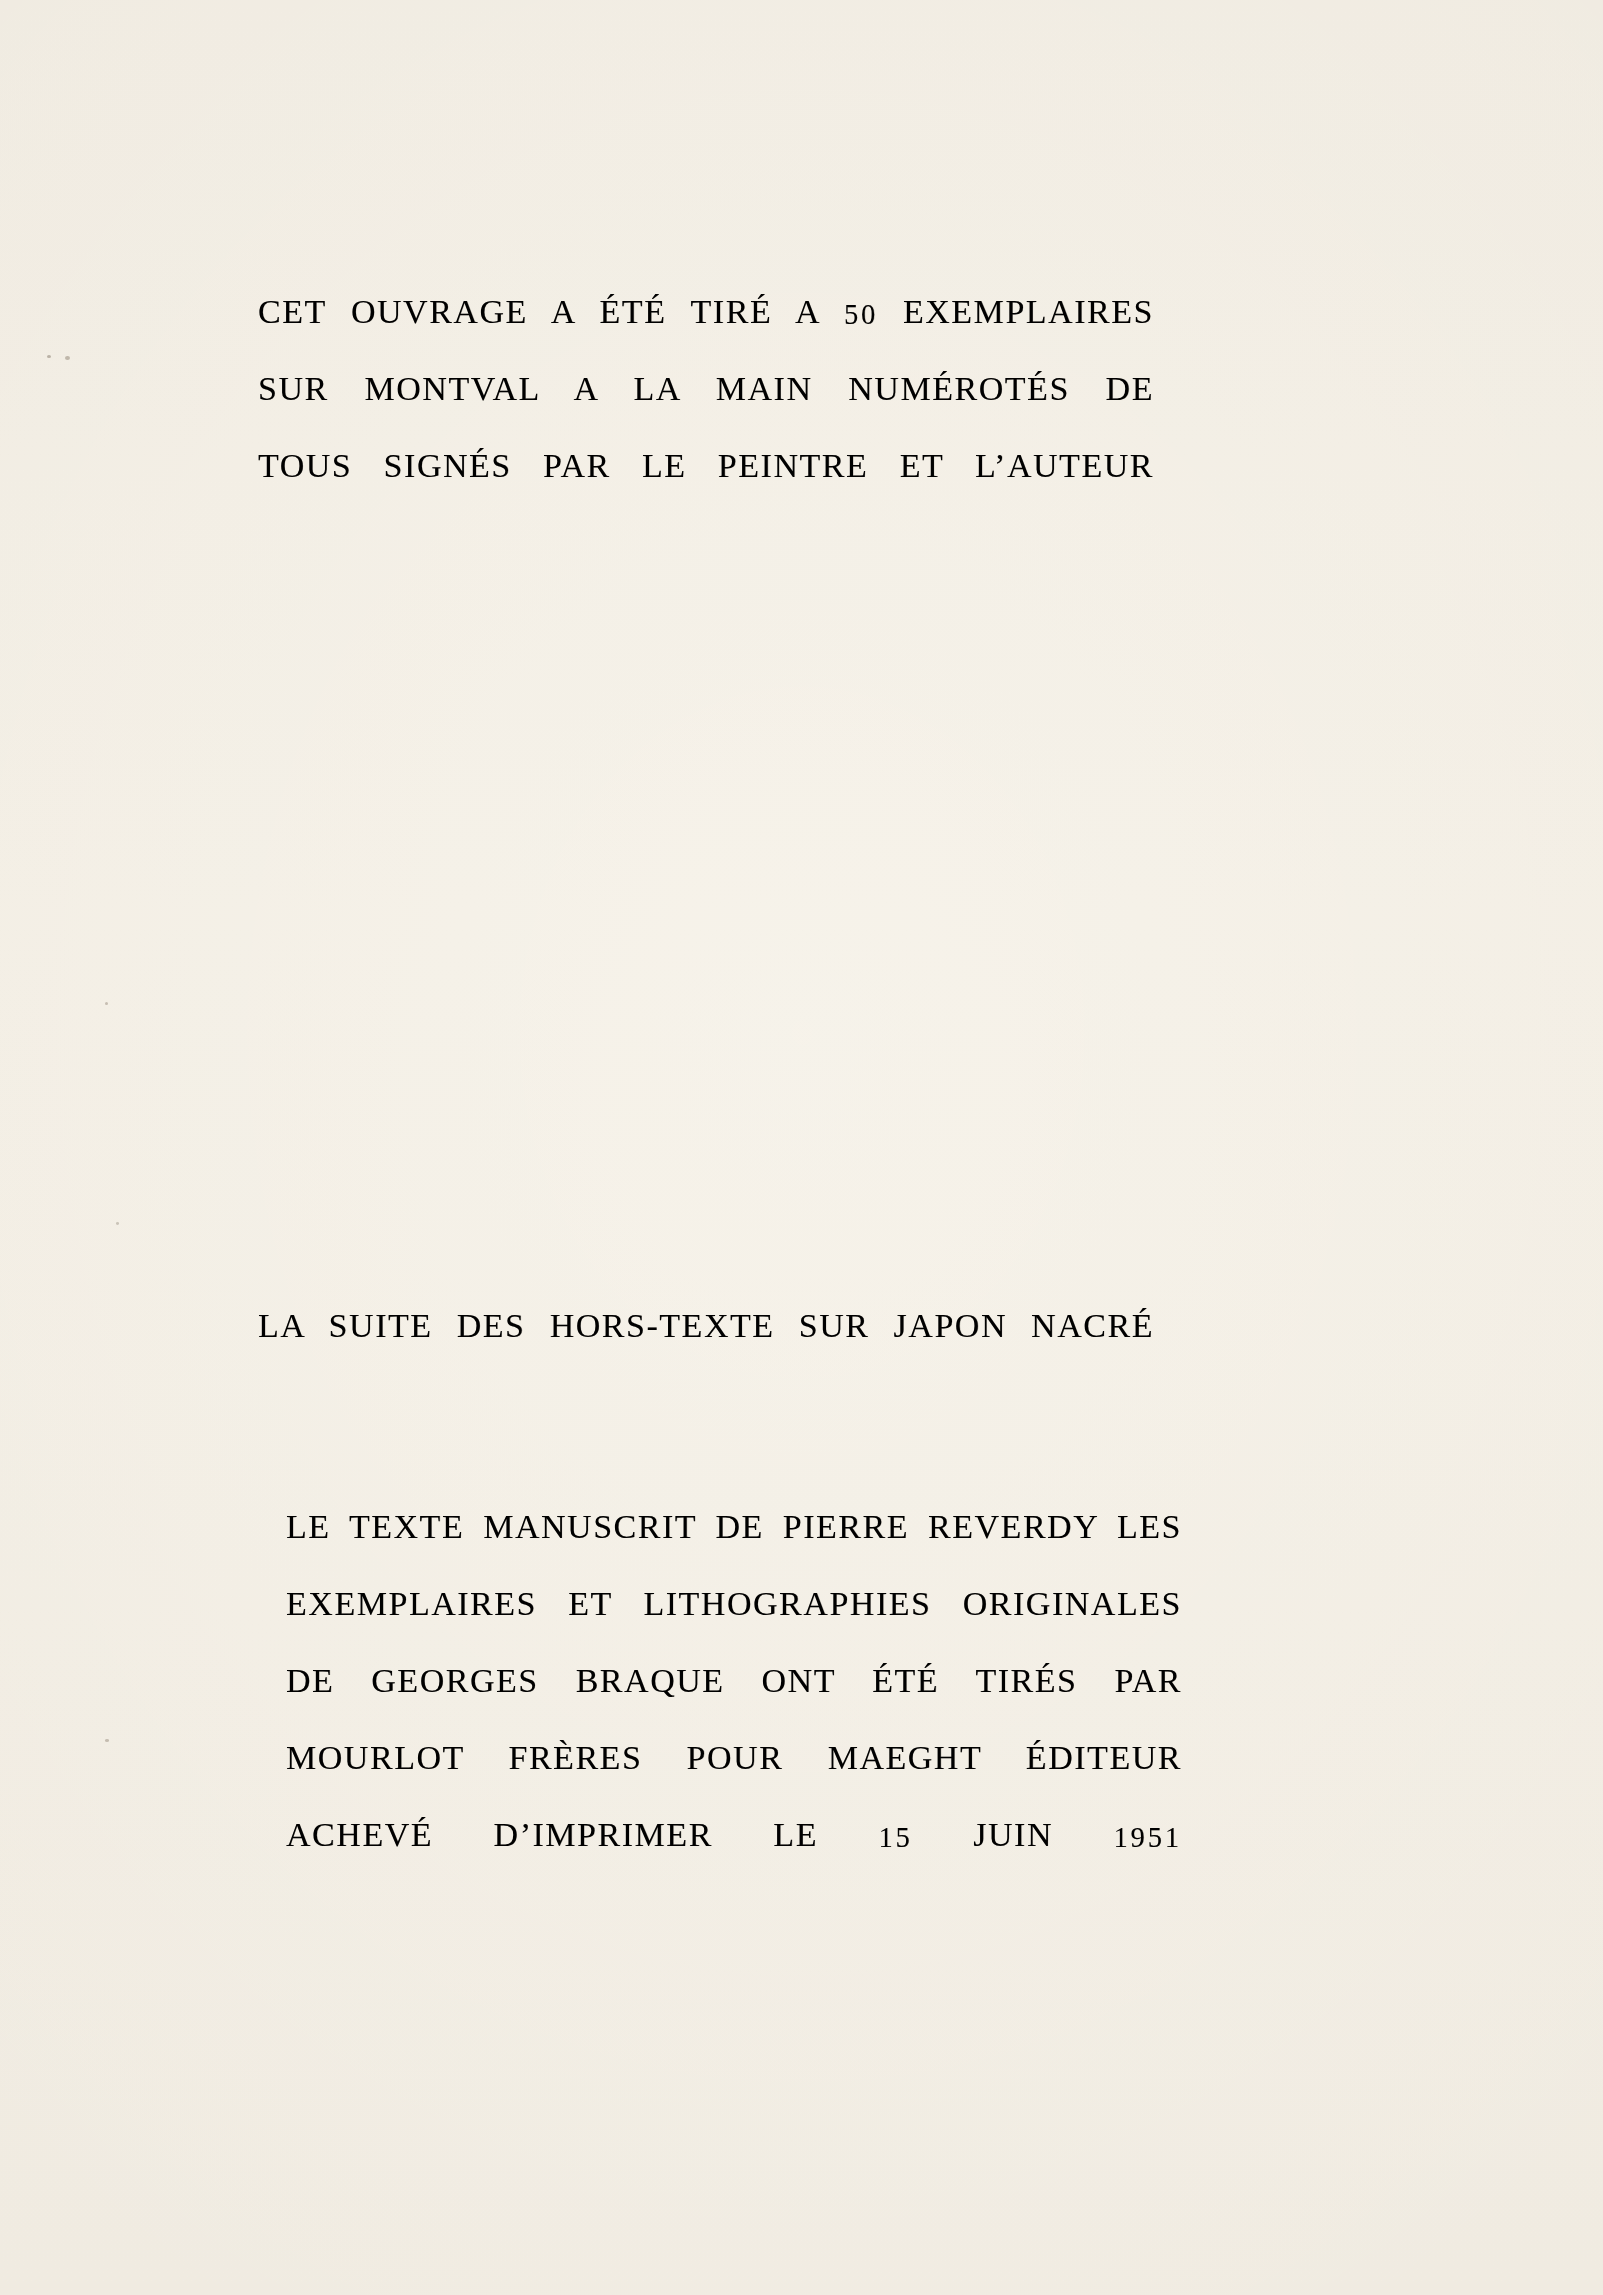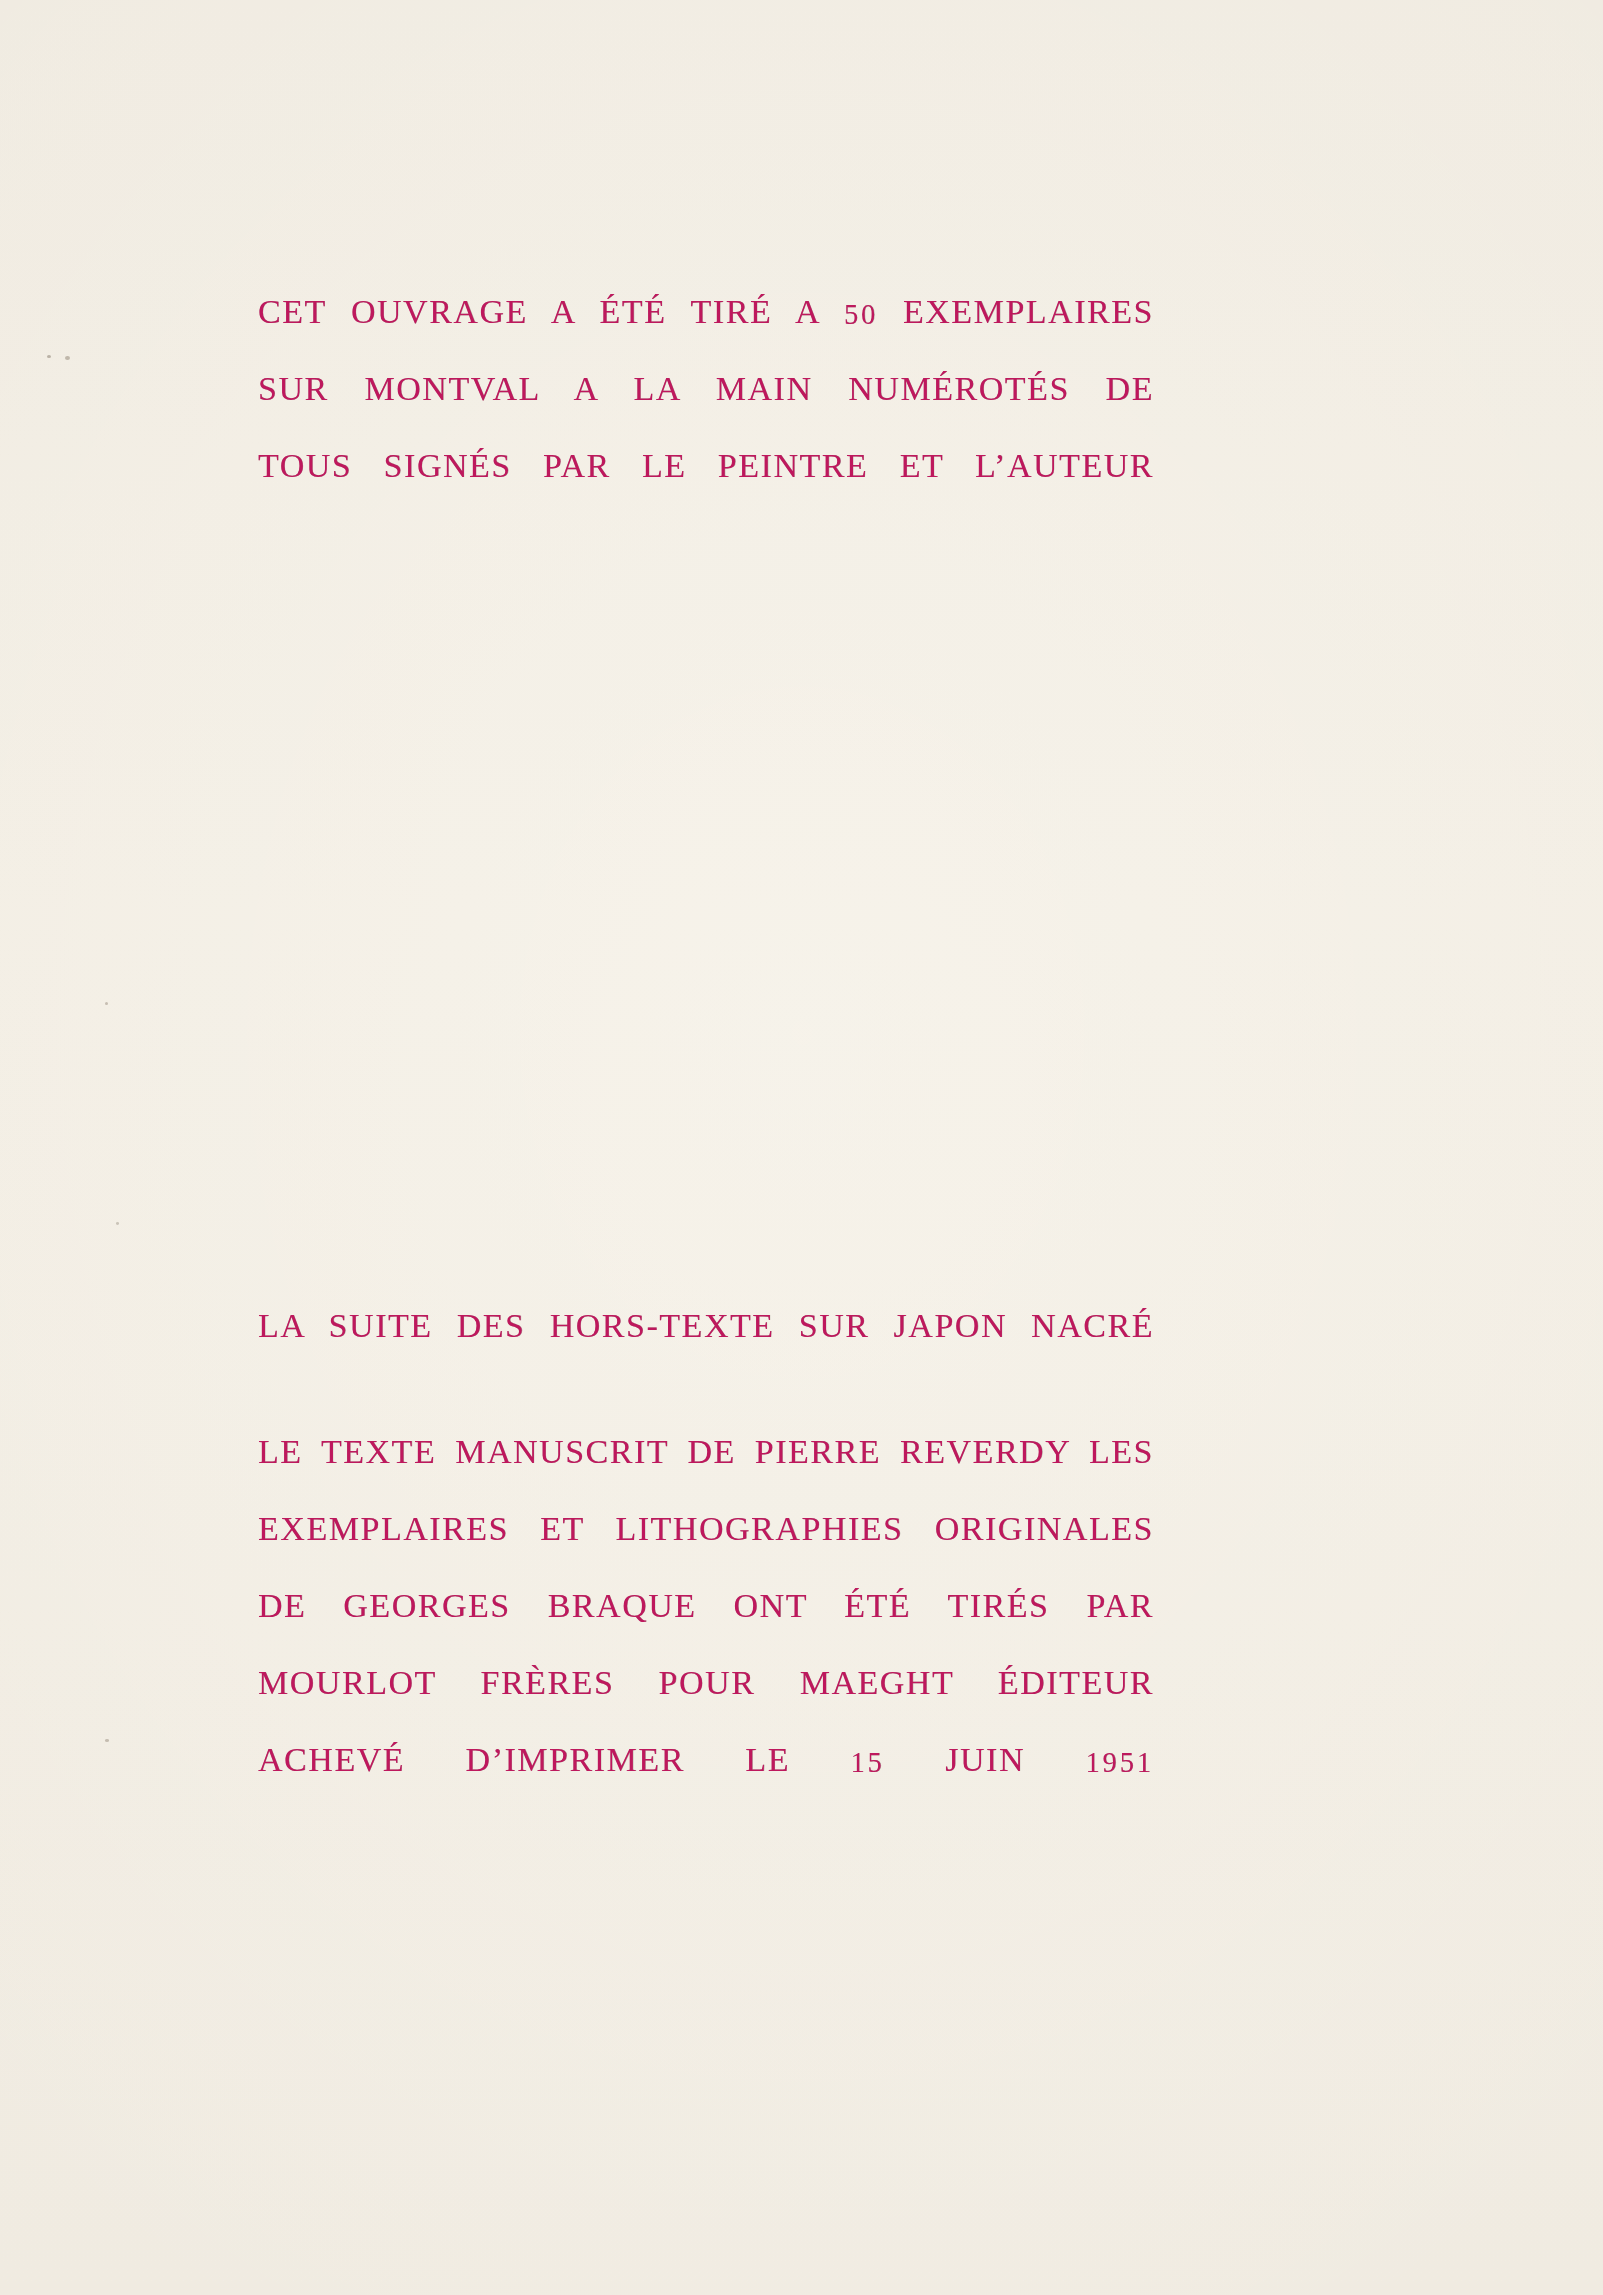--- a/index.html
+++ b/index.html
@@ -19,21 +19,21 @@
     position: absolute;
     inset: 0;
     background:
       radial-gradient(ellipse 140% 120% at 50% 45%, rgba(255,253,247,0.35) 0%, rgba(255,253,247,0) 55%),
       linear-gradient(180deg, #f0ebe1 0%, #f2ede3 40%, #f0ebe1 100%);
   }
   .text-block {
     position: absolute;
     left: 258px;
     width: 896px;
-    color: #be185d;
+    color: #000000;
     font-size: 34px;
     letter-spacing: 0.045em;
     text-rendering: optimizeLegibility;
   }
   .line {
     height: 77px;
     line-height: 77px;
     text-align: justify;
     text-align-last: justify;
     text-justify: inter-word;
@@ -42,21 +42,21 @@
     text-shadow: 0.3px 0.3px 0.5px rgba(51,45,37,0.35);
   }
   .line .num {
     font-size: 0.84em;
     letter-spacing: 0.1em;
     position: relative;
     top: 0.04em;
   }
   #block-limitation { top: 273px; }
   #block-suite      { top: 1287px; }
-  #block-printing   { top: 1413px; }
+  #block-printing   { top: 1488px; margin-left: 28px; }
 
   .speck {
     position: absolute;
     border-radius: 50%;
     background: #8d8172;
   }
   #speck-1 { left: 47px;  top: 355px;  width: 4.1px; height: 3.3px; opacity: 0.55; }
   #speck-2 { left: 65px;  top: 356px;  width: 5px; height: 4.1px; opacity: 0.5; }
   #speck-3 { left: 105px; top: 1002px; width: 3.3px; height: 3.3px; opacity: 0.45; }
   #speck-4 { left: 116px; top: 1222px; width: 3.3px; height: 2.5px; opacity: 0.4; }

